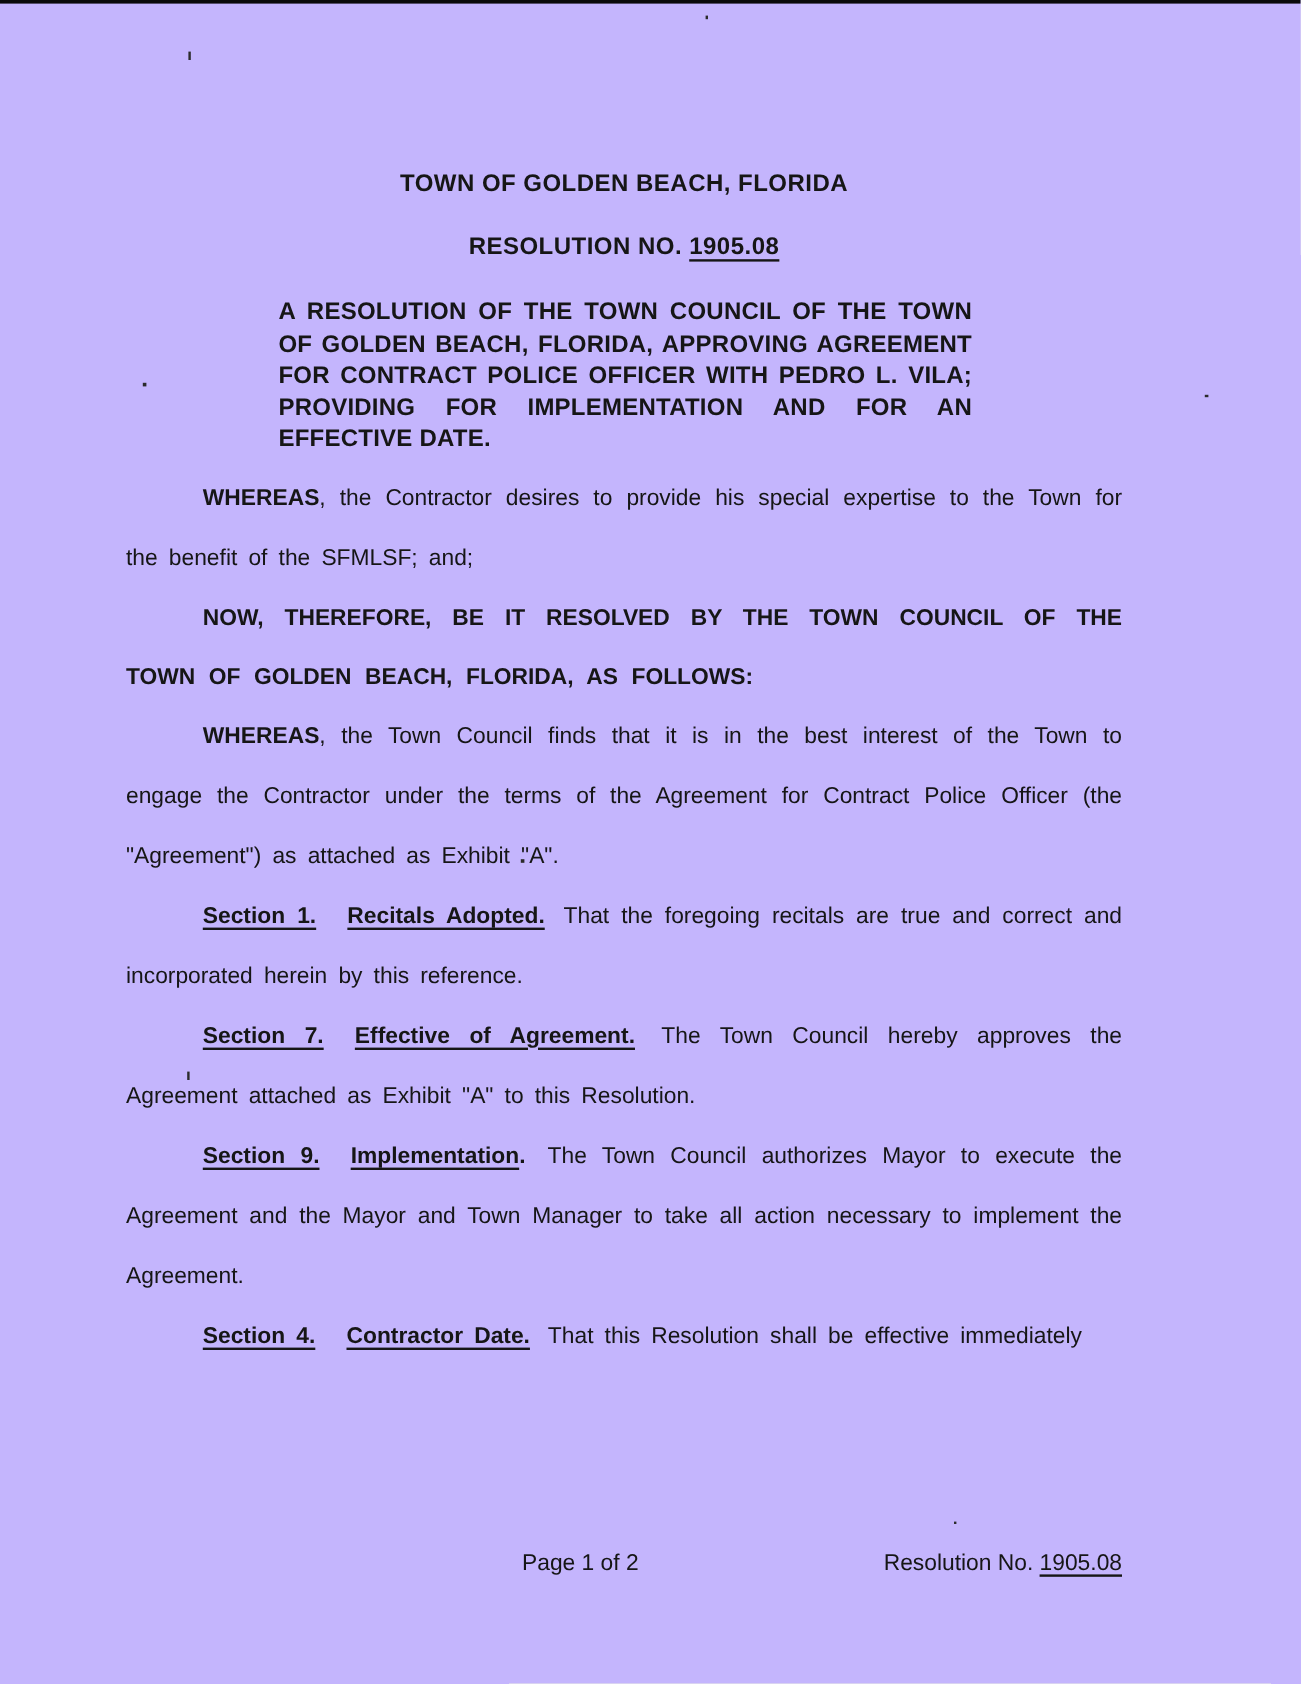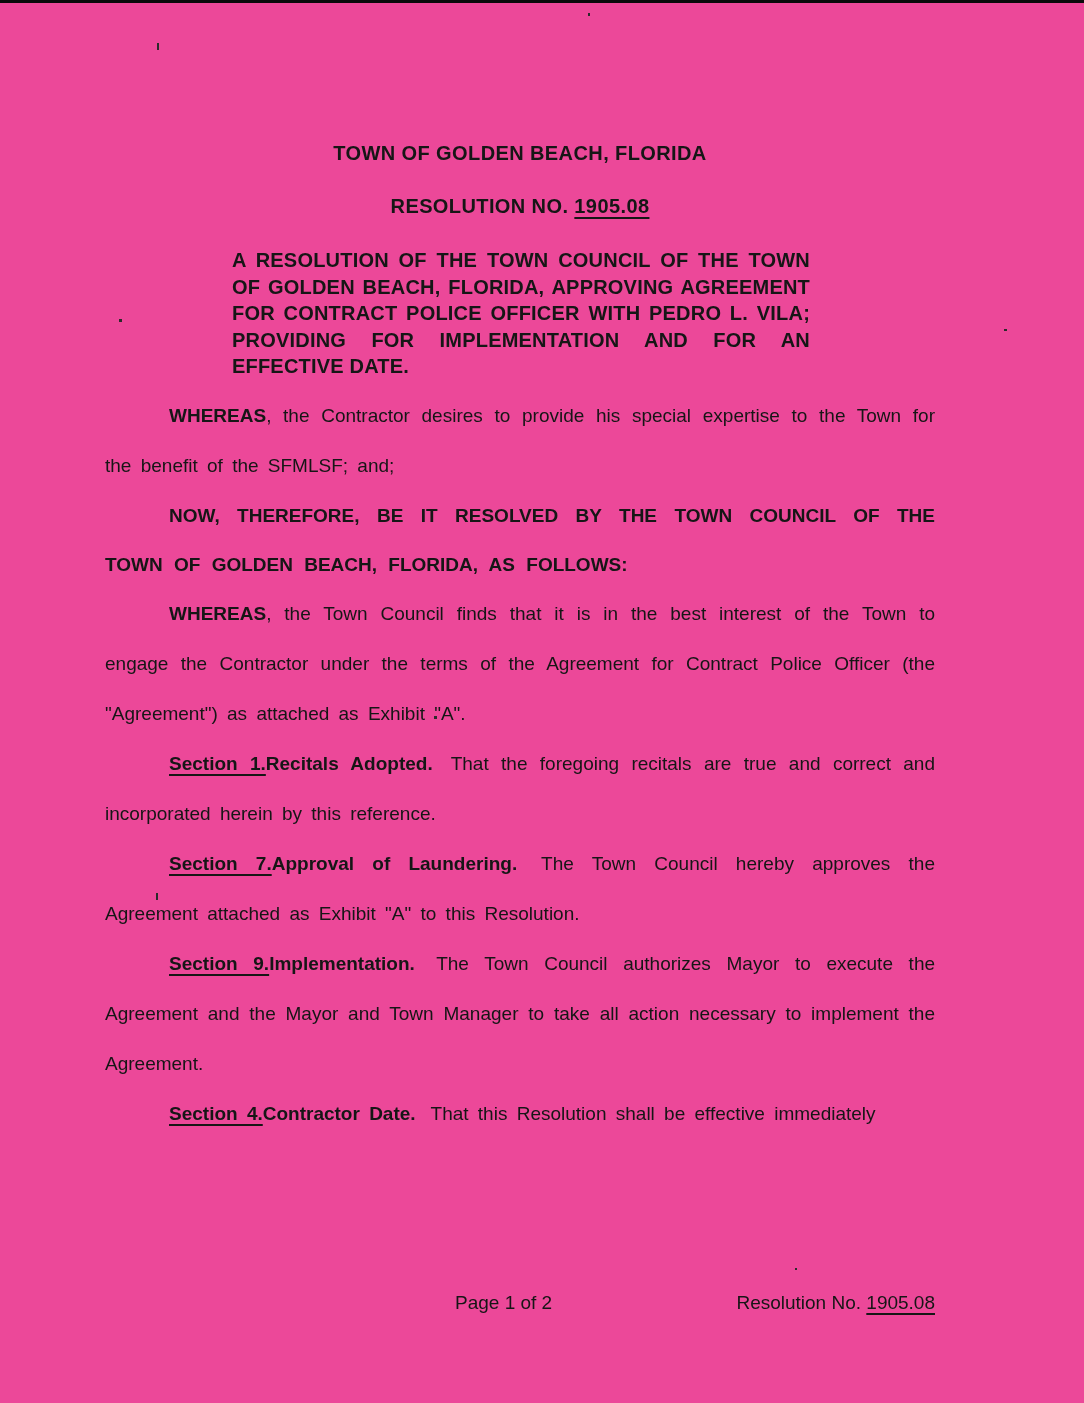--- a/index.html
+++ b/index.html
@@ -5,21 +5,21 @@
   html, body {
     margin: 0;
     padding: 0;
     background: #e8e8e8;
   }
   .page {
     position: relative;
     width: 1084px;
     height: 1403px;
     margin: 0 auto;
-    background: #ec4899;
+    background: #c4b5fd;
     color: #161616;
     font-family: "Liberation Sans", "DejaVu Sans", sans-serif;
     overflow: hidden;
   }
   .top-edge-line {
     position: absolute;
     left: 0; top: 0;
     width: 100%; height: 3px;
     background: #0a0a0a;
   }
@@ -81,23 +81,25 @@
   .para.all-bold {
     font-weight: bold;
     line-height: 49px;
     word-spacing: 6px;
   }
   .sec-num {
     font-weight: bold;
     text-decoration: underline;
     text-decoration-thickness: 2px;
     text-underline-offset: 4px;
+    margin-right: 26px;
   }
   .sec-heading {
     font-weight: bold;
+    text-decoration: underline;
     text-decoration-thickness: 2px;
     text-underline-offset: 4px;
   }
   .sec-after {
     font-weight: bold;
   }
   .sec-gap {
     display: inline-block;
     width: 6px;
   }
@@ -106,21 +108,20 @@
     left: 105px;
     right: 149px;
     top: 1288px;
     height: 30px;
     font-size: 19px;
     line-height: 30px;
   }
   .footer .page-num {
     position: absolute;
     left: 330px;
-    margin-left: 20px;
   }
   .footer .res-ref {
     position: absolute;
     right: 0;
   }
 </style>
 </head>
 <body>
 
 <div class="page">
@@ -148,21 +149,21 @@
 
       <p class="para"><span class="lead">WHEREAS</span><span>, the Contractor desires to provide his special expertise to the Town for the benefit of the SFMLSF; and;</span></p>
 
       <p class="para all-bold">NOW, THEREFORE, BE IT RESOLVED BY THE TOWN COUNCIL OF THE TOWN OF GOLDEN BEACH, FLORIDA, AS FOLLOWS:</p>
 
       <p class="para"><span class="lead">WHEREAS</span><span>, the Town Council finds that it is in the best interest of the Town to engage the Contractor under the terms of the Agreement for Contract Police Officer (the "Agreement") as attached as Exhibit "A".</span></p>
 
       <p class="para"><span class="sec-num">Section 1.</span><span class="sec-heading">Recitals Adopted.</span><span class="sec-after"></span><span class="sec-gap"></span>
         <span>That the foregoing recitals are true and correct and incorporated herein by this reference.</span></p>
 
-      <p class="para"><span class="sec-num">Section 7.</span><span class="sec-heading">Approval of Laundering.</span><span class="sec-after"></span><span class="sec-gap"></span>
+      <p class="para"><span class="sec-num">Section 7.</span><span class="sec-heading">Effective of Agreement.</span><span class="sec-after"></span><span class="sec-gap"></span>
         <span>The Town Council hereby approves the Agreement attached as Exhibit "A" to this Resolution.</span></p>
 
       <p class="para"><span class="sec-num">Section 9.</span><span class="sec-heading">Implementation</span><span class="sec-after">.</span><span class="sec-gap"></span>
         <span>The Town Council authorizes Mayor to execute the Agreement and the Mayor and Town Manager to take all action necessary to implement the Agreement.</span></p>
 
       <p class="para"><span class="sec-num">Section 4.</span><span class="sec-heading">Contractor Date.</span><span class="sec-after"></span><span class="sec-gap"></span>
         <span>That this Resolution shall be effective immediately</span></p>
 
     </div>
   </div>

